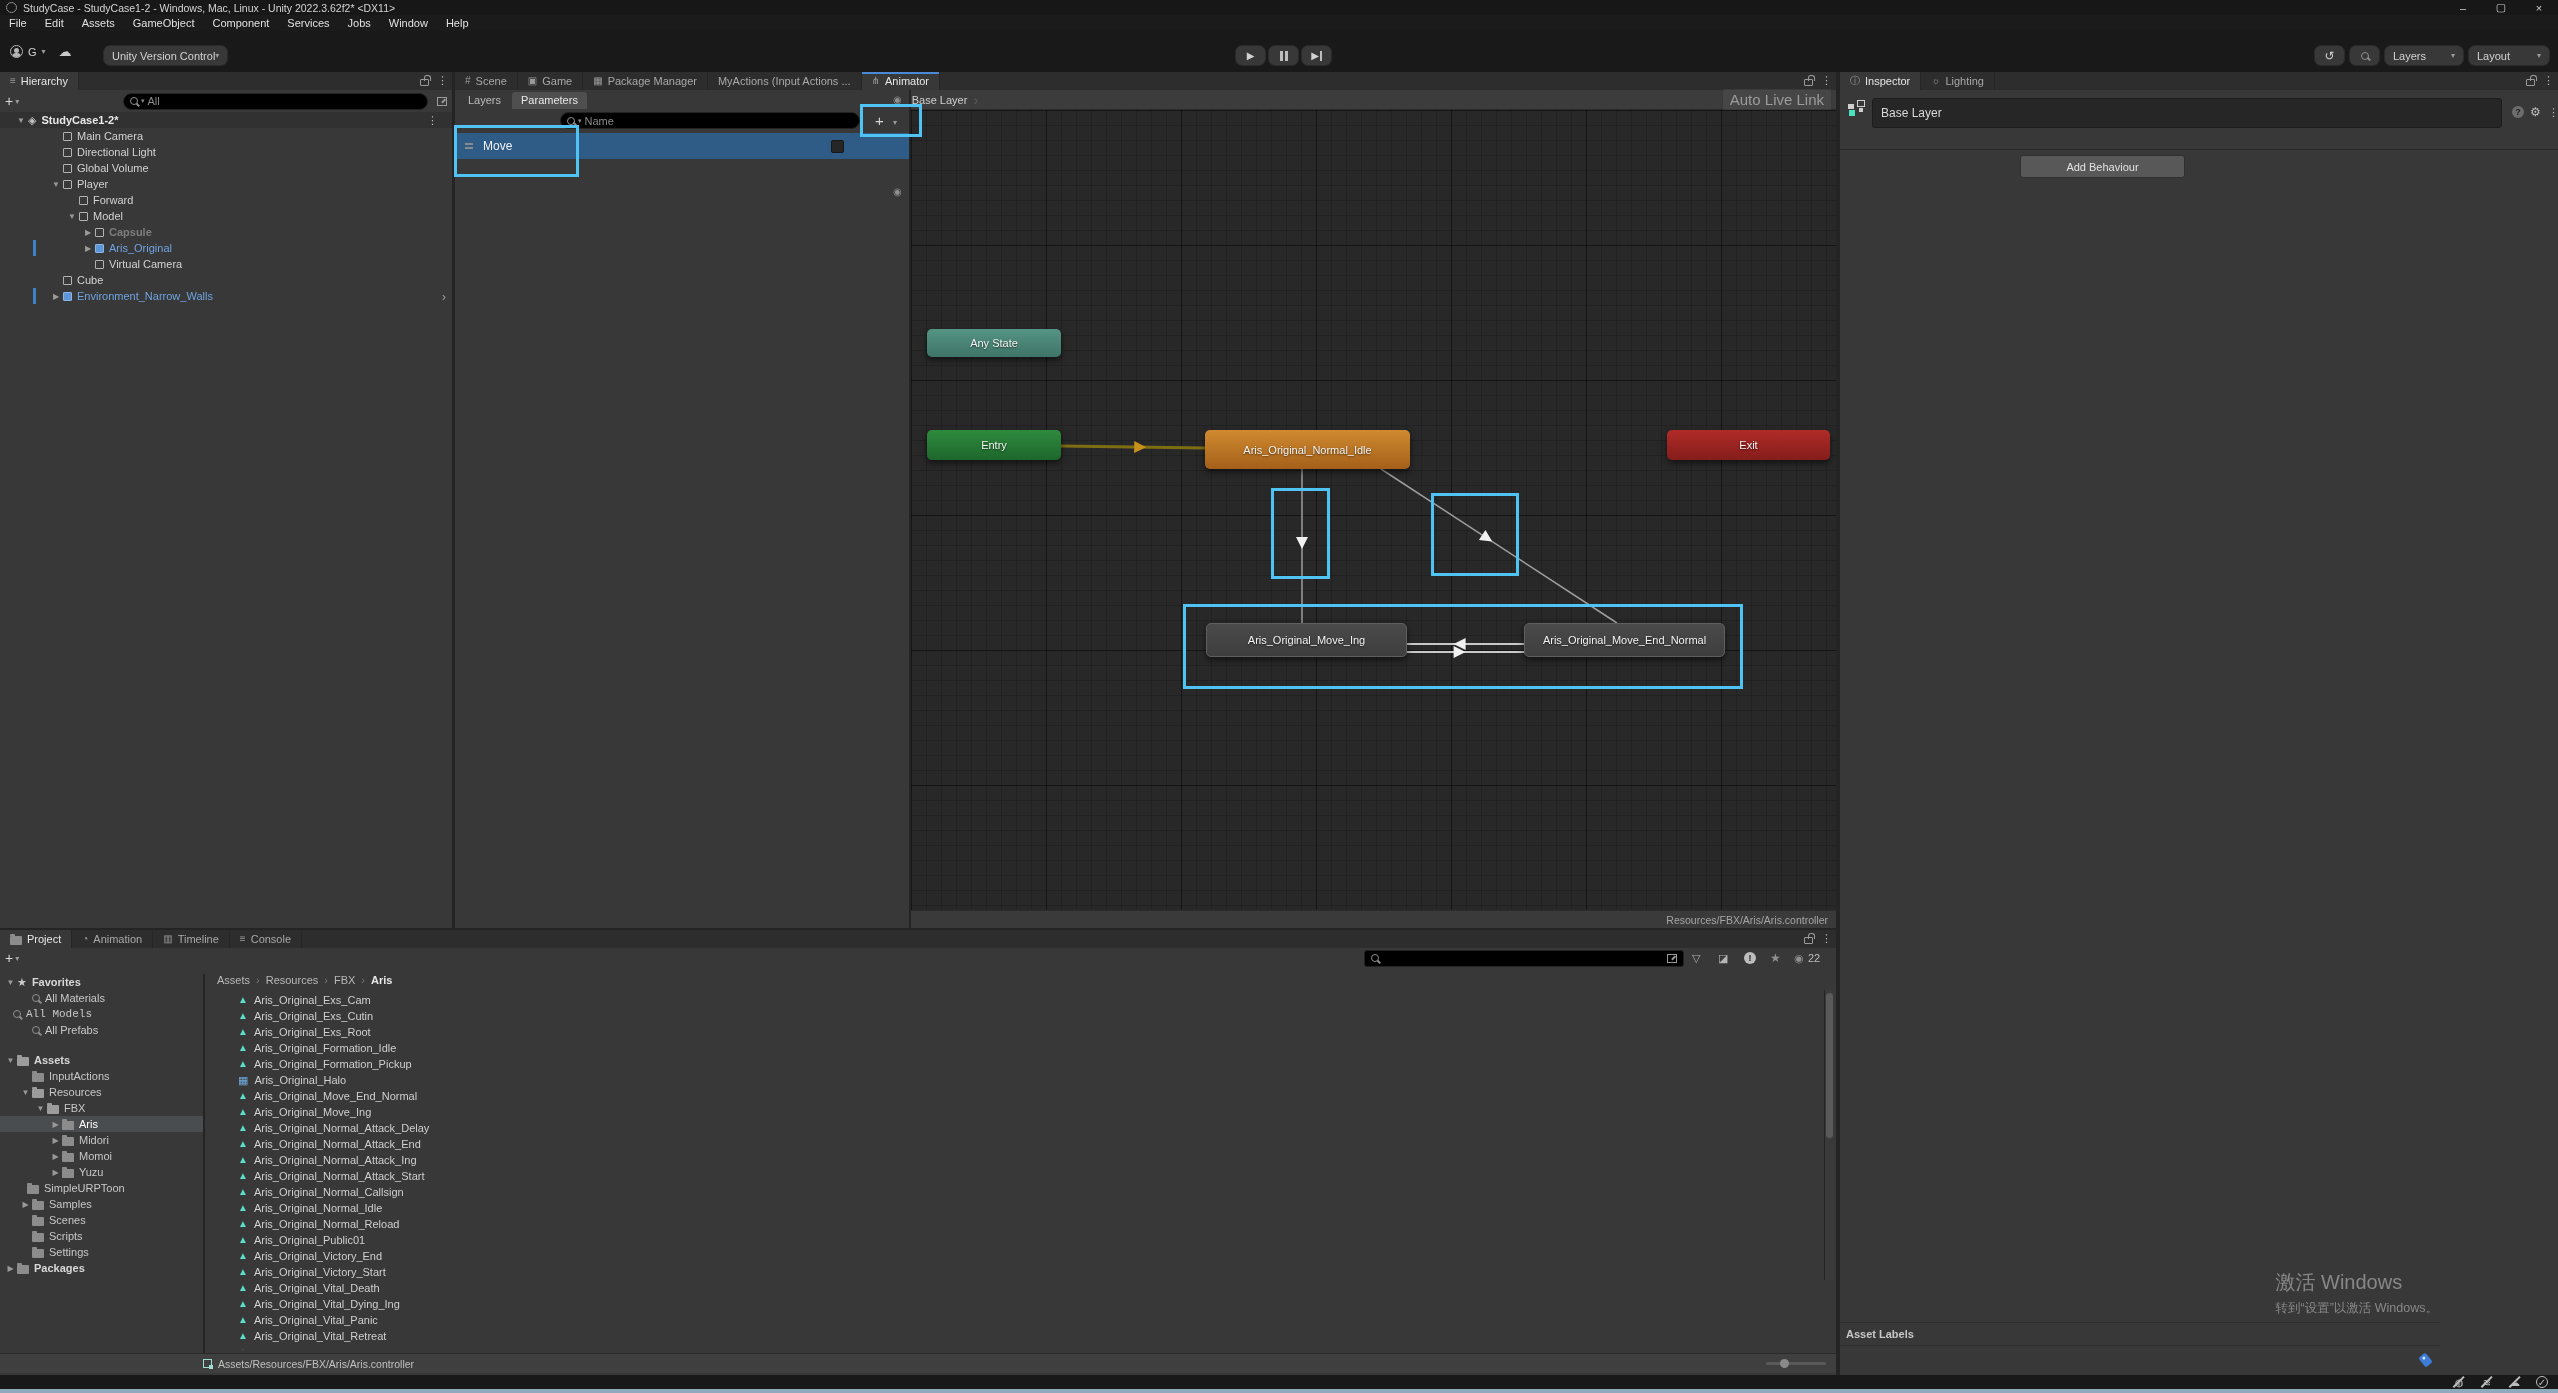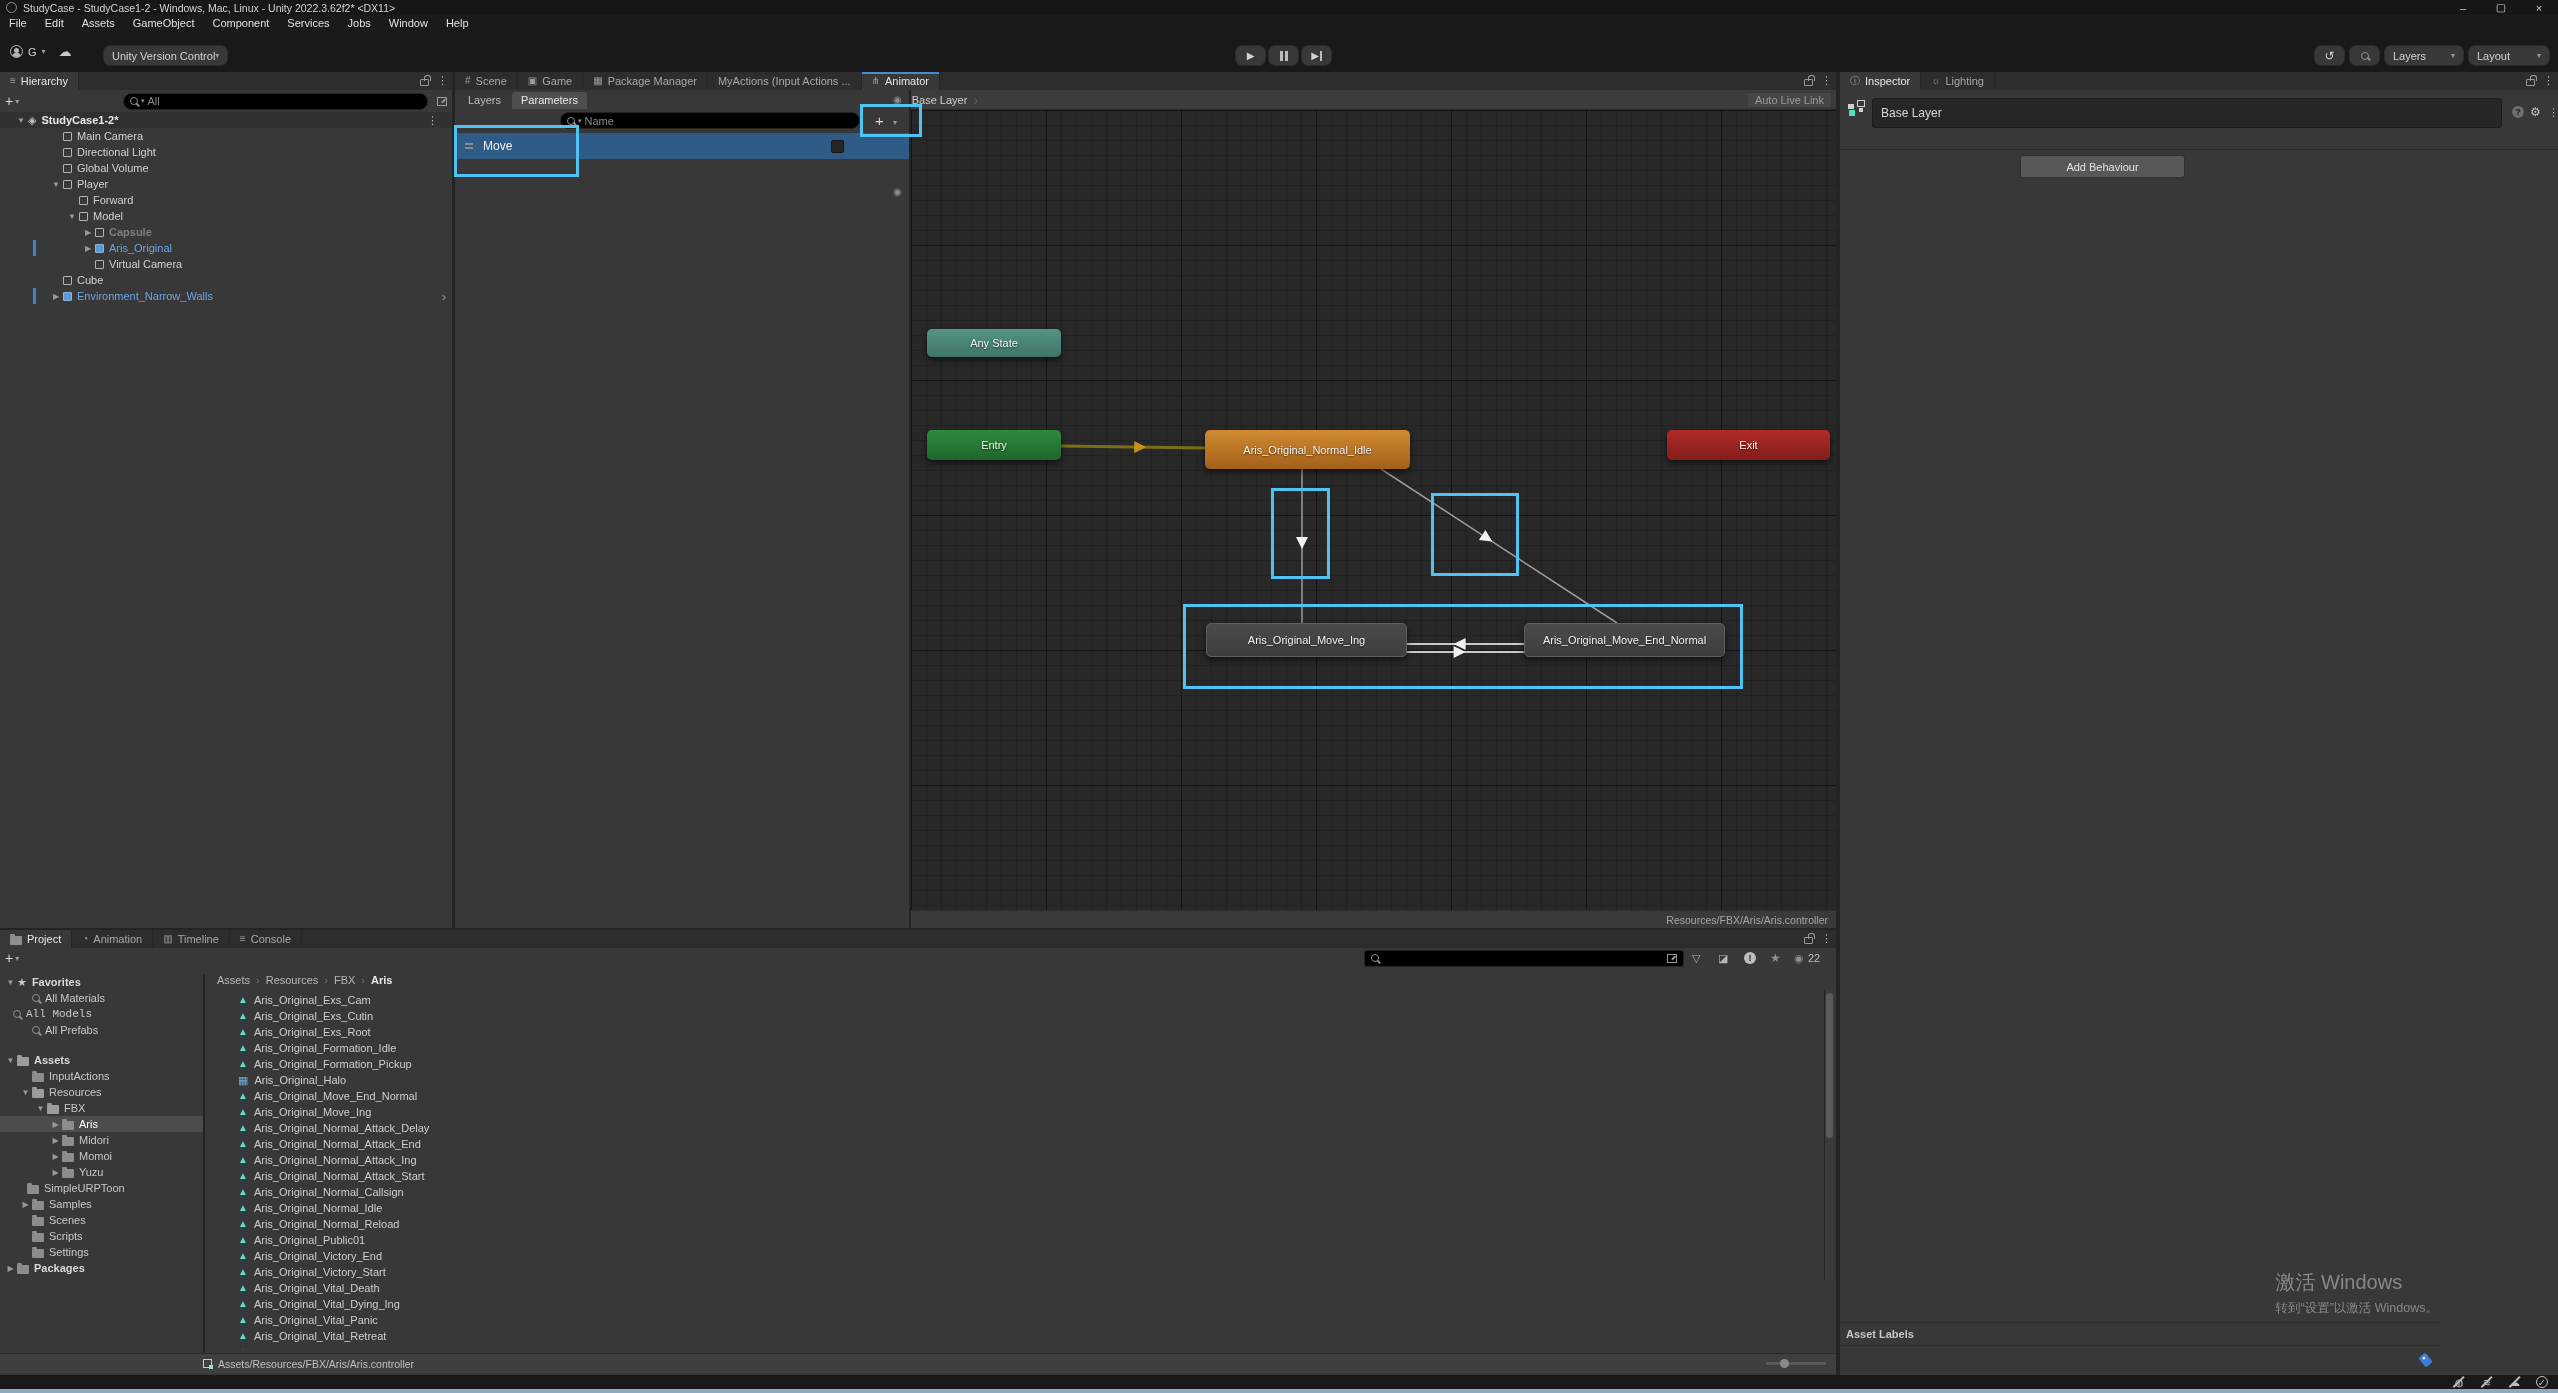--- a/index.html
+++ b/index.html
@@ -319,21 +319,21 @@
           <span class="s-checkbox" style="position: absolute; right: 65px;"></span>
         </div>
       </div>
   </div>
 
   <div class="abs row" style="left:911px;top:90px;width:925px;height:20px;background:#3c3c3c;border-bottom:1px solid #2a2a2a">
     <span class="icn" style="margin-left:-18px;color:#8f8f8f;font-size:10px">◉</span>
     <span style="margin-left:10px;color:#d0d0d0">Base Layer</span>
     <span style="margin-left:6px;color:#5a5a5a;font-size:14px">›</span>
     <span style="flex:1"></span>
-    <span style="margin-right:4px;background:#464646;border:1px solid #3a3a3a;border-radius:2px;padding:1px 7px;color:#9b9b9b;font-size:11px">Auto Live Link</span>
+    <span style="margin-right:4px;background:#464646;border:1px solid #3a3a3a;border-radius:2px;padding:1px 7px;color:#9b9b9b;font-size:15px">Auto Live Link</span>
   </div>
 
   <div class="abs" id="graph">
     <svg id="graph-svg" width="925" height="800" viewBox="0 0 925 800" style="position:absolute;left:0;top:0">
         <line x1="150" y1="336" x2="294" y2="338" stroke="#7e6e12" stroke-width="3"></line>
         <polygon points="6,0 -6,6 -6,-6" fill="#c6921c" transform="translate(229.2,337.1) rotate(0.795723552739274)"></polygon>
         <line x1="391" y1="359" x2="391" y2="513" stroke="#9e9e9e" stroke-width="1.5"></line>
         <polygon points="6,0 -6,6 -6,-6" fill="#f0f0f0" transform="translate(391,432.92) rotate(90)"></polygon>
         <line x1="470" y1="359" x2="706" y2="513" stroke="#9e9e9e" stroke-width="1.5"></line>
         <polygon points="6,0 -6,6 -6,-6" fill="#f0f0f0" transform="translate(576.2,428.3) rotate(33.12615089762642)"></polygon>

